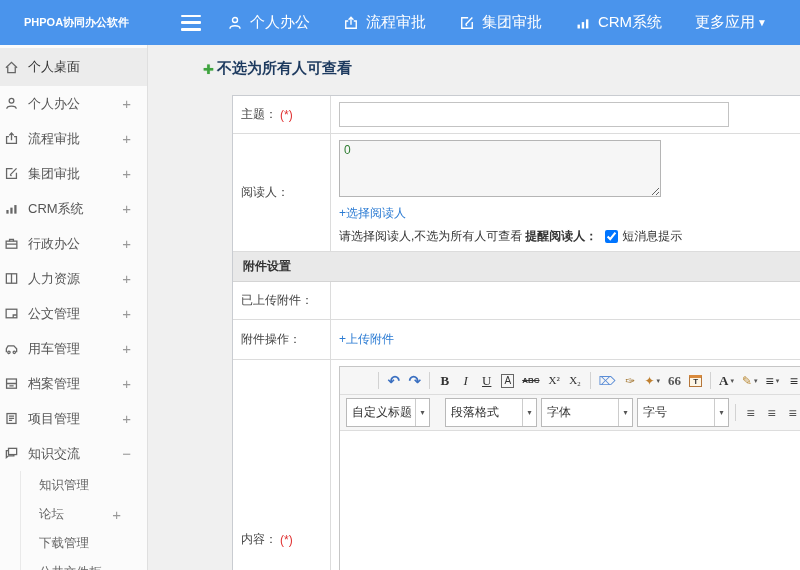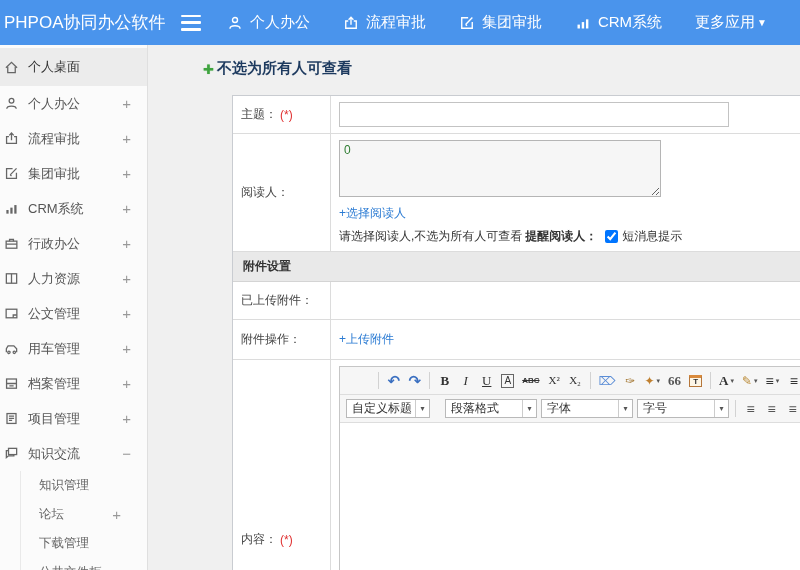--- a/index.html
+++ b/index.html
@@ -1,21 +1,21 @@
 <!DOCTYPE html>
 <html><head>
 <meta charset="utf-8">
 <style>
   * { box-sizing: border-box; margin: 0; padding: 0; }
   body { font-family: "Liberation Sans", "DejaVu Sans", sans-serif; }
   .app { position: relative; width: 800px; height: 570px; overflow: hidden; background: #f0f0f0; }
 
   
   .topbar { position: absolute; top:0; left:0; right:0; height:45px; background:#4a94ec; display:flex; align-items:center; color:#fff; }
-  .app-title { font-size:17px; font-weight:normal; padding-left:4px; width:196px; white-space:nowrap; }
+  .app-title { font-size:11px; font-weight:bold; padding-left:24px; width:196px; white-space:nowrap; }
   .hamburger { width:22px; height:16px; display:flex; flex-direction:column; justify-content:space-between; cursor:pointer; margin-right:26px; }
   .hamburger span { display:block; height:2.5px; background:#fff; border-radius:1px; }
   .topnav { display:flex; align-items:center; }
   .nav-item { display:flex; align-items:center; margin-right:33px; font-size:15px; cursor:pointer; white-space:nowrap; }
   .nav-item .icon { margin-right:7px; display:flex; }
   .nav-caret { font-size:10px; margin-left:2px; }
 
   
   .icon svg { width:15px; height:15px; fill:none; stroke:currentColor; stroke-width:1.2; }
   .icon svg.fill rect { fill:currentColor; stroke:none; }
@@ -73,21 +73,21 @@
   .tbtn.boxed .tglyph { border:1px solid #666; font-size:10px; padding:1px 2px; }
   .tbtn.strike .tglyph { text-decoration:line-through; font-size:8px; font-weight:bold; }
   .tbtn.supsub .tglyph { font-size:11px; font-family:"Liberation Serif",serif; }
   .tbtn.quote .tglyph { font-family:"Liberation Serif",serif; font-weight:bold; font-size:13px; color:#555; }
   .tbtn.tbox .tglyph { border:1px solid #b5763a; border-top:3px solid #d98a3c; font-size:8px; font-weight:bold; padding:0 3px; background:#fdf6e7; }
   .tbtn.fontcolor .tglyph { font-family:"Liberation Serif",serif; font-weight:bold; font-size:13px; }
   .tbtn.list .tglyph { font-size:14px; }
   .tbtn.align .tglyph { font-size:14px; color:#555; }
   .tcaret { font-size:7px; color:#555; margin-left:2px; }
   .tsep { width:1px; height:17px; background:#d2d2d2; margin:0 4px; flex:none; }
-  .tsel { height:19px; background:#fff; border:1px solid #b9b9b9; display:inline-flex; align-items:center; font-size:12px; color:#333; margin:0 2px; flex:none; cursor:pointer; }
+  .tsel { height:29px; background:#fff; border:1px solid #b9b9b9; display:inline-flex; align-items:center; font-size:12px; color:#333; margin:0 2px; flex:none; cursor:pointer; }
   .tsel-label { padding:0 5px; flex:1; white-space:nowrap; overflow:hidden; }
   .tsel-caret { width:14px; border-left:1px solid #ccc; font-size:8px; color:#555; align-self:stretch; display:flex; align-items:center; justify-content:center; }
   .editor-body { flex:1; background:#fff; }
 </style>
 </head>
 <body>
 
 <div class="app">
 
   <header class="topbar">

